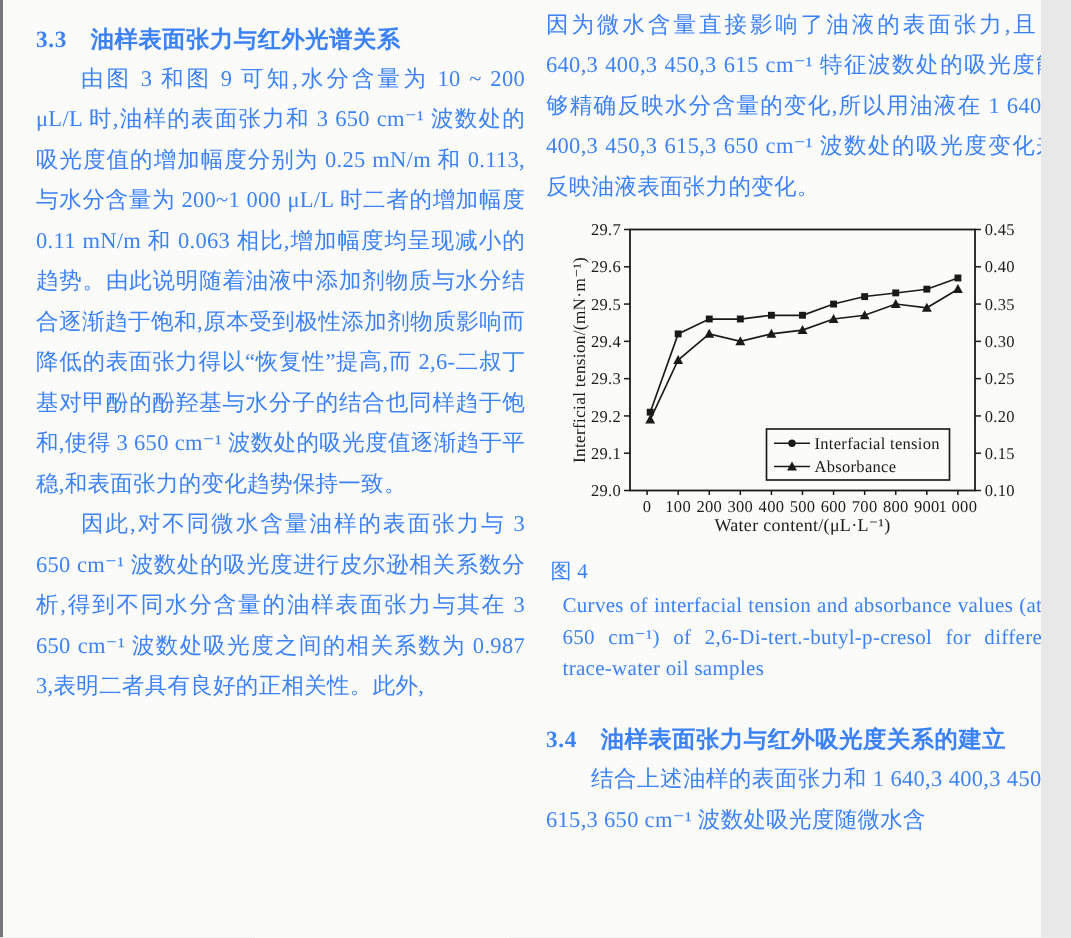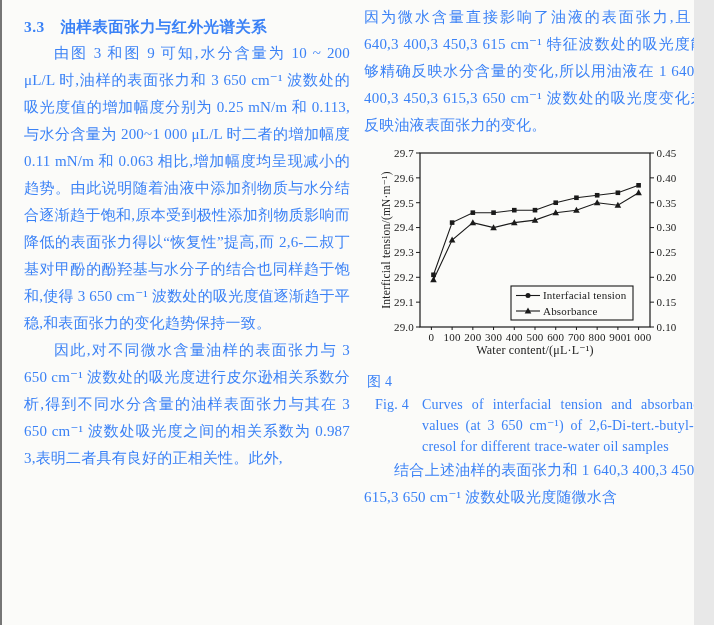--- a/index.html
+++ b/index.html
@@ -152,19 +152,19 @@
           <text x="165" y="169.8" fill="#1a1a1a" text-anchor="start" font-size="11" font-family="&quot;Liberation Serif&quot;,&quot;DejaVu Serif&quot;,serif">Absorbance</text>
           <text x="12" y="95" fill="#1a1a1a" text-anchor="middle" font-size="11.5" font-family="&quot;Liberation Serif&quot;,&quot;DejaVu Serif&quot;,serif" transform="rotate(-90 12 95)">Interficial tension/(mN·m⁻¹)</text>
           <text x="328" y="95" fill="#1a1a1a" text-anchor="middle" font-size="11.5" font-family="&quot;Liberation Serif&quot;,&quot;DejaVu Serif&quot;,serif" transform="rotate(-90 328 95)">Absorbance</text>
           <text x="157" y="209" fill="#1a1a1a" text-anchor="middle" font-size="12" font-family="&quot;Liberation Serif&quot;,&quot;DejaVu Serif&quot;,serif">Water content/(μL·L⁻¹)</text>
         </svg></div>
 
     <div class="caption caption-cn">
       <span class="cap-label">图 4</span>
     </div>
     <div class="caption caption-en">
-      <span class="cap-label">Fig. 4</span>
       <span class="cap-text">Curves of interfacial tension and absorbance values (at 3 650 cm⁻¹) of 2,6-Di-tert.-butyl-p-cresol for different trace-water oil samples</span>
     </div>
 
+    <h3 class="sec sec-34">3.4　油样表面张力与红外吸光度关系的建立</h3>
     <p class="indent">结合上述油样的表面张力和 1 640,3 400,3 450,3 615,3 650 cm⁻¹ 波数处吸光度随微水含</p>
   </div>
 </div>
 
 </body></html>

